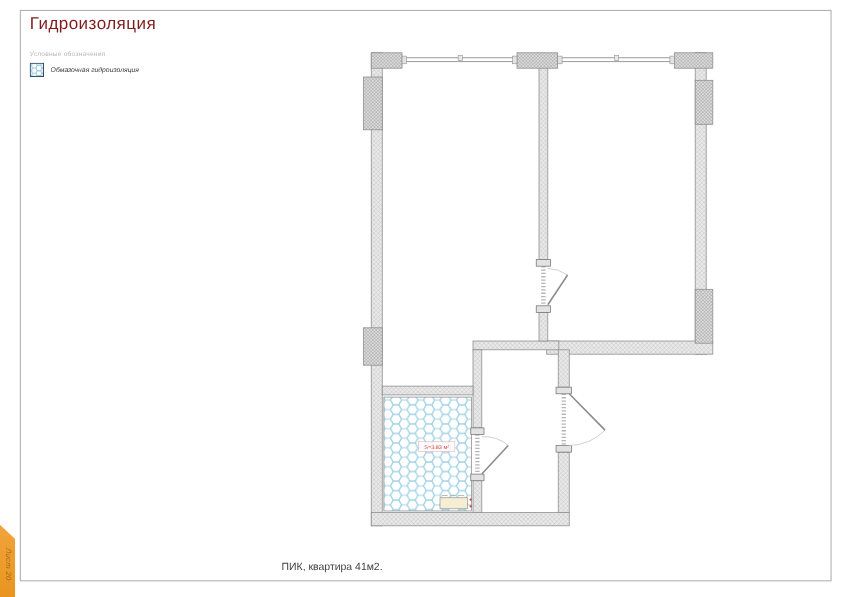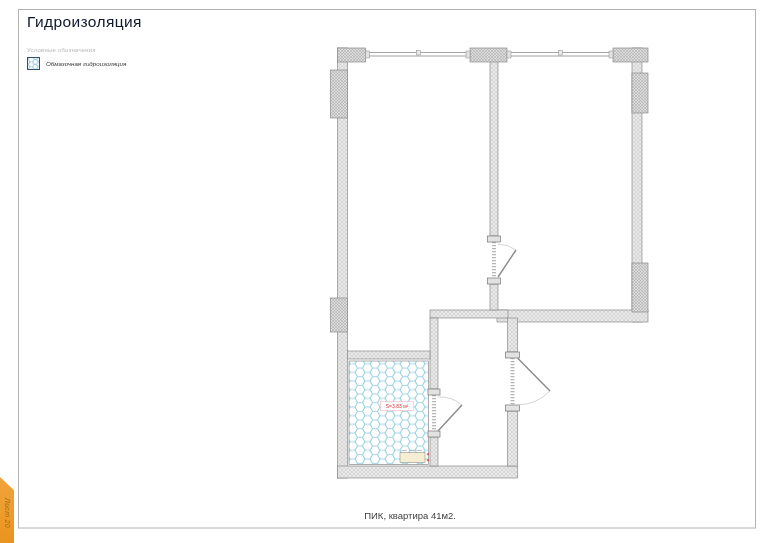--- a/index.html
+++ b/index.html
@@ -1,23 +1,23 @@
 <!DOCTYPE html>
 <html><head>
 <meta charset="utf-8">
 <style>
   html,body{margin:0;padding:0;background:#fff;width:768px;height:543px;overflow:hidden;
     font-family:"Liberation Sans","DejaVu Sans",sans-serif;}
   .stage{position:relative;width:768px;height:543px;background:#fff;}
   .stage>svg.plan{position:absolute;left:0;top:0;}
-  .title{position:absolute;left:27px;top:13px;font-size:15.5px;letter-spacing:.4px;color:#0f172a;white-space:nowrap;}
+  .title{position:absolute;left:27px;top:13px;font-size:15.5px;letter-spacing:.4px;color:#7f1d1d;white-space:nowrap;}
   .legend-section{position:absolute;left:27px;top:47px;font-size:6px;color:#b8b8b8;letter-spacing:.2px;white-space:nowrap;}
   .legend-swatch{position:absolute;left:27px;top:57px;width:13px;height:13px;}
   .legend-item-label{position:absolute;left:46px;top:60px;font-size:6.2px;font-style:italic;color:#3a3a3a;white-space:nowrap;}
-  .caption{position:absolute;left:256px;top:510px;width:200px;text-align:right;font-size:9.5px;color:#3f3f3f;white-space:nowrap;}
+  .caption{position:absolute;left:256px;top:510px;width:200px;text-align:left;font-size:9.5px;color:#3f3f3f;white-space:nowrap;}
   .sheet-tab{position:absolute;left:0;top:477px;width:14px;height:66px;background:linear-gradient(180deg,#f1a43c,#e9941f);
     clip-path:polygon(0 0,100% 20%,100% 100%,0 100%);}
   .sheet-tab-label{position:absolute;left:50%;top:54%;transform:translate(-50%,-50%) rotate(90deg);
     font-size:7px;font-style:italic;letter-spacing:.3px;color:rgba(122,76,8,.62);white-space:nowrap;}
 </style>
 </head>
 <body>
 
 <div class="stage">
 

